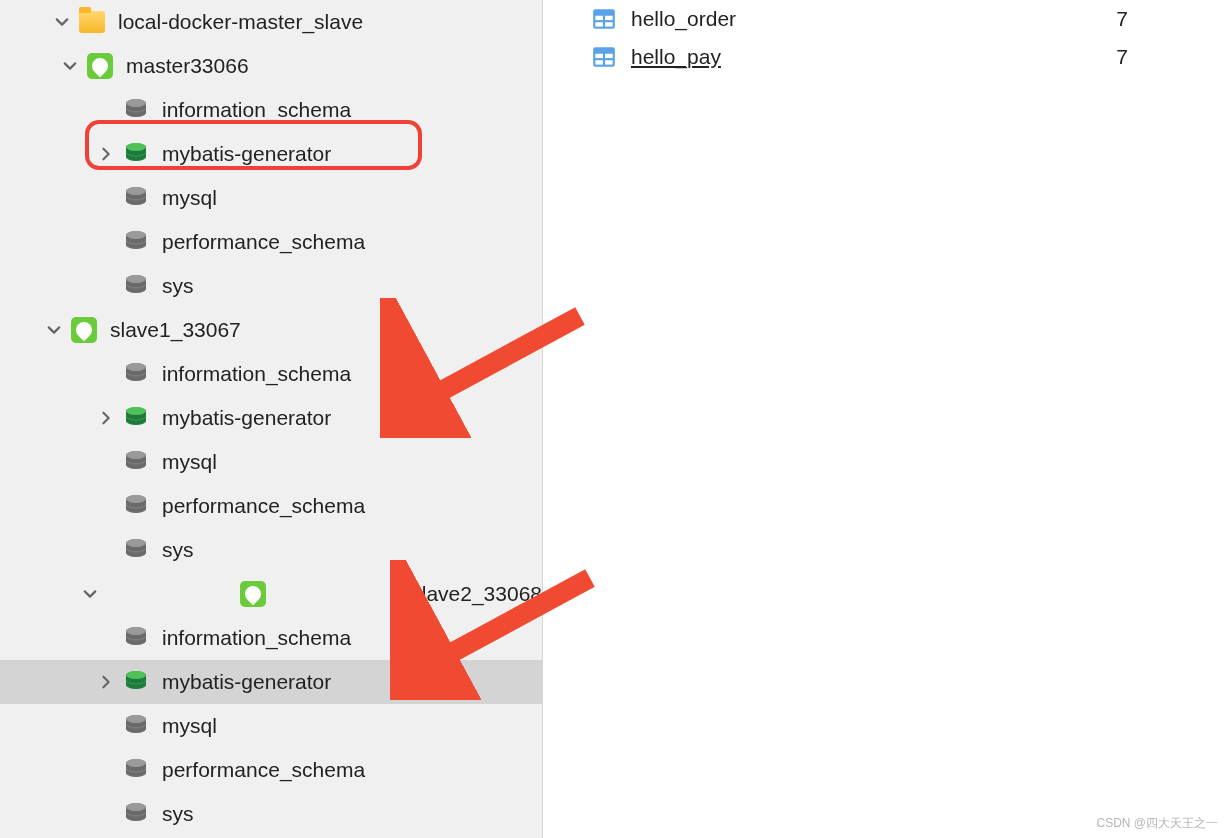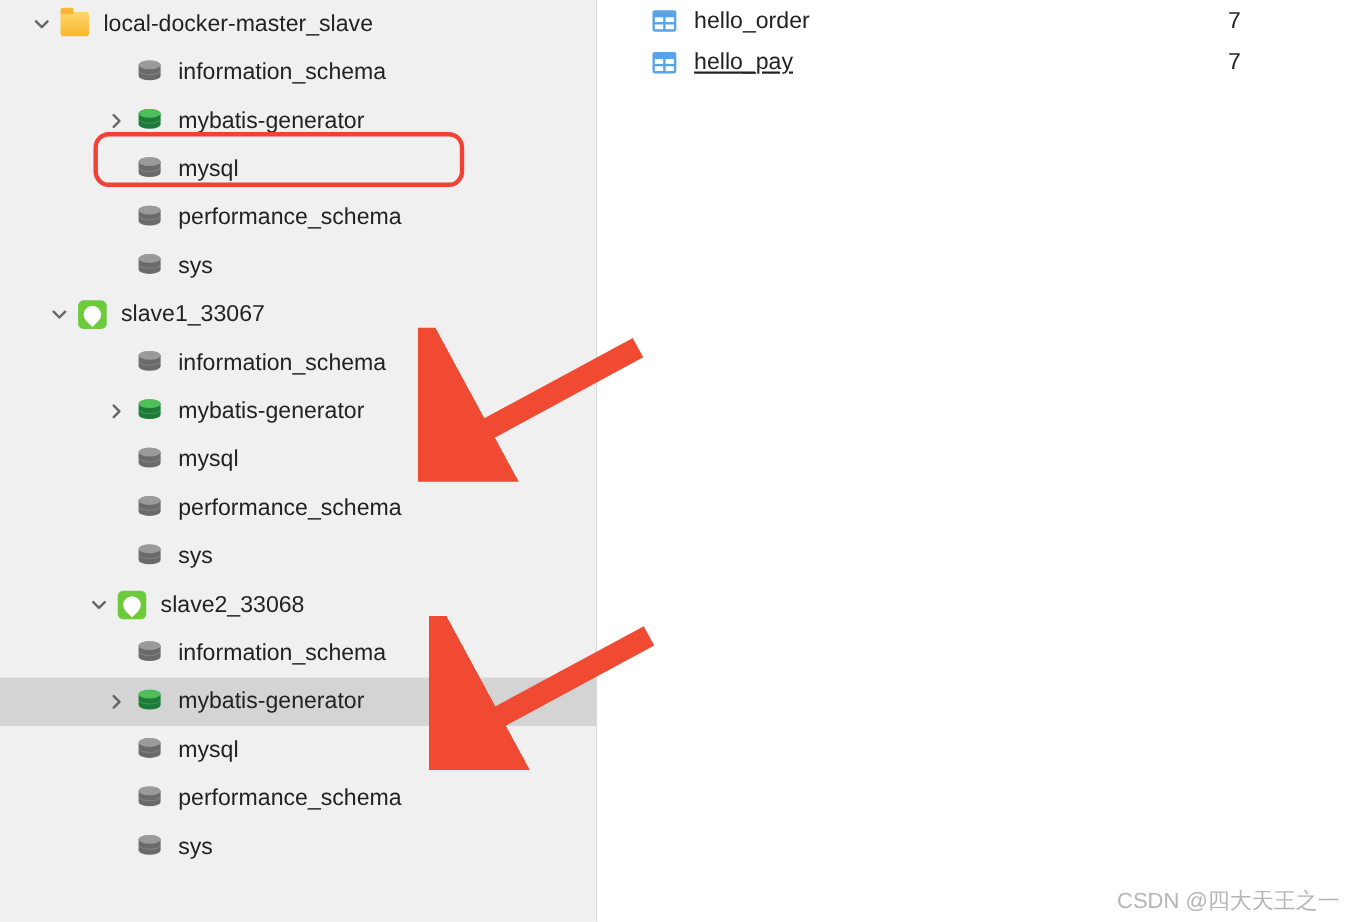--- a/index.html
+++ b/index.html
@@ -16,37 +16,48 @@
 .icon-conn { width: 26px; height: 26px; background: #6bcb3a; border-radius: 5px; position: relative; }
 .icon-conn::after { content:""; position:absolute; left:5px; top:5px; width:16px; height:16px; background:#fff; border-radius:50% 50% 50% 0; transform: rotate(-45deg); }
 .icon-db { width: 24px; height: 24px; position: relative; }
 .icon-db svg { width: 24px; height: 24px; }
 .label { white-space: nowrap; }
 .highlight-box { position: absolute; border: 4px solid #ef4136; border-radius: 14px; pointer-events: none; }
 .arrow-ann { position: absolute; pointer-events: none; }
 .main-row { display: flex; align-items: center; height: 38px; padding-left: 48px; font-size: 21px; color: #222; text-align: right; }
 .main-icon { width: 26px; height: 26px; margin-right: 14px; display:flex; align-items:center; justify-content:center; }
 .main-count { position: absolute; right: 96px; font-size: 21px; color: #222; }
-.watermark { position: absolute; right: 6px; bottom: 6px; font-size: 20px; color: rgba(120,120,120,0.55); }
+.watermark { position: absolute; right: 6px; bottom: 6px; font-size: 12px; color: rgba(120,120,120,0.55); }
 </style>
 </head>
 <body>
 
 <div class="sidebar" id="sidebar">
-    <div class="tree-row" style="padding-left:28px;">
+    <div class="tree-row" style="padding-left:41px;margin-left:11px;">
   <span class="chevron">
         <svg viewBox="0 0 16 16" style="transform:rotate(90deg)">
           <path d="M5 2 L11 8 L5 14" fill="none" stroke="#666" stroke-width="2.5" stroke-linecap="round" stroke-linejoin="round"></path>
         </svg>
       </span>
   <span class="icon-slot">
         <span class="icon-folder"></span>
       </span>
   <span class="label">local-docker-master_slave</span>
 </div>
+    <div class="tree-row" style="padding-left:60px;">
+    <span class="chevron">
+        <svg viewBox="0 0 16 16" style="transform:rotate(90deg)">
+          <path d="M5 2 L11 8 L5 14" fill="none" stroke="#666" stroke-width="2.5" stroke-linecap="round" stroke-linejoin="round"></path>
+        </svg>
+      </span>
+    <span class="icon-slot">
+        <span class="icon-conn"></span>
+      </span>
+    <span class="label">master33066</span>
+  </div>
     <div class="tree-row" style="padding-left:96px;">
       <span class="chevron"></span>
       <span class="icon-slot">
         <span class="icon-db"><svg viewBox="0 0 24 24">
             <ellipse cx="12" cy="5" rx="10" ry="4" fill="#9a9a9a"></ellipse>
             <path d="M2 5 v10 a10 4 0 0 0 20 0 V5" fill="#6a6a6a"></path>
             <ellipse cx="12" cy="5" rx="10" ry="4" fill="#9a9a9a"></ellipse>
             <path d="M2 10 a10 4 0 0 0 20 0" fill="none" stroke="#9a9a9a" stroke-width="0.8" opacity="0.6"></path>
           </svg></span>
       </span>
@@ -172,21 +183,21 @@
       <span class="icon-slot">
         <span class="icon-db"><svg viewBox="0 0 24 24">
             <ellipse cx="12" cy="5" rx="10" ry="4" fill="#9a9a9a"></ellipse>
             <path d="M2 5 v10 a10 4 0 0 0 20 0 V5" fill="#6a6a6a"></path>
             <ellipse cx="12" cy="5" rx="10" ry="4" fill="#9a9a9a"></ellipse>
             <path d="M2 10 a10 4 0 0 0 20 0" fill="none" stroke="#9a9a9a" stroke-width="0.8" opacity="0.6"></path>
           </svg></span>
       </span>
       <span class="label">sys</span>
     </div>
-    <div class="tree-row" style="padding-left:80px;">
+    <div class="tree-row" style="padding-left:80px;justify-content:space-between;">
     <span class="chevron">
         <svg viewBox="0 0 16 16" style="transform:rotate(90deg)">
           <path d="M5 2 L11 8 L5 14" fill="none" stroke="#666" stroke-width="2.5" stroke-linecap="round" stroke-linejoin="round"></path>
         </svg>
       </span>
     <span class="icon-slot">
         <span class="icon-conn"></span>
       </span>
     <span class="label">slave2_33068</span>
   </div>

